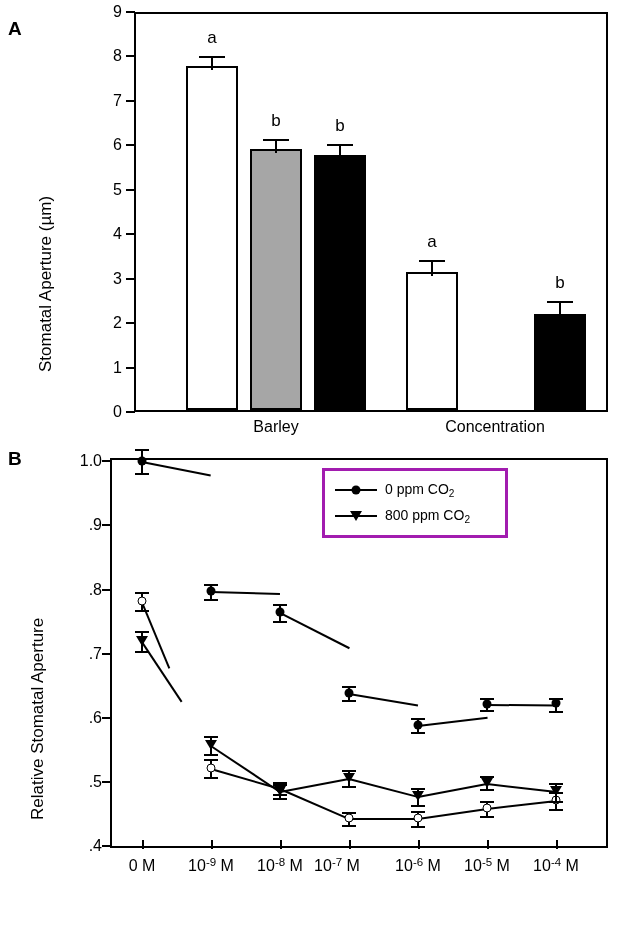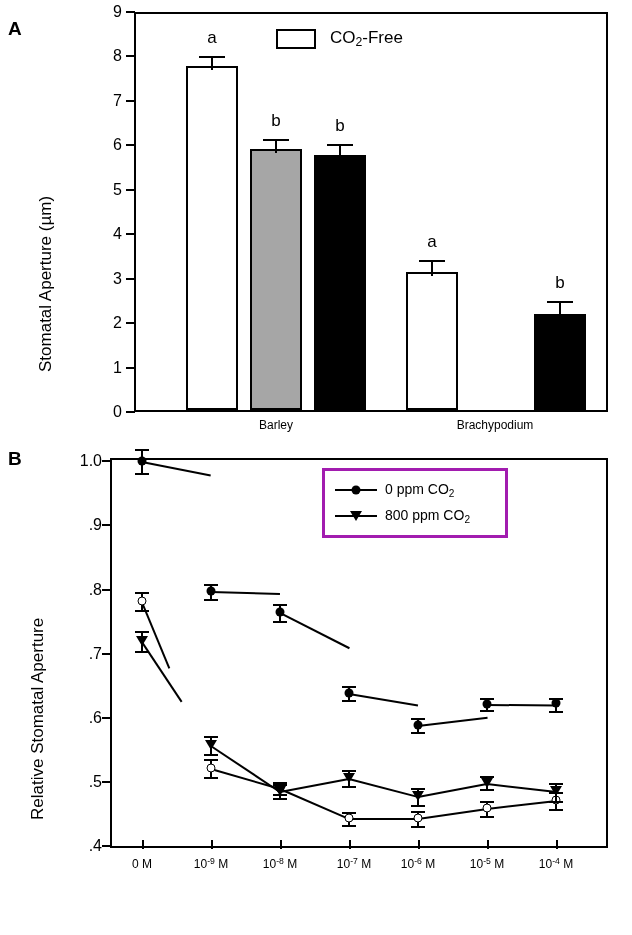--- a/index.html
+++ b/index.html
@@ -64,21 +64,21 @@
     height: 2px;
     background: #000;
   }
   .xtick-mark {
     position: absolute;
     width: 2px;
     background: #000;
   }
   .xtick-label {
     position: absolute;
-    font-size: 12px;
+    font-size: 16px;
     text-align: right;
     white-space: nowrap;
     transform: translateX(-50%);
   }
   .axis-title {
     position: absolute;
     font-size: 17px;
     white-space: nowrap;
   }
   .axis-title.vertical {
@@ -248,27 +248,23 @@
   <div class="errbar-v" style="left:431px; top:260px; height:16px;"></div>
   <div class="errbar-cap" style="left:419px; top:260px; width:26px;"></div>
   <div class="sig-letter" style="left:432px; top:232px;">a</div>
 
   <div class="bar black" style="left:534px; top:314px; width:52px; height:96px;"></div>
   <div class="errbar-v" style="left:559px; top:301px; height:17px;"></div>
   <div class="errbar-cap" style="left:547px; top:301px; width:26px;"></div>
   <div class="sig-letter" style="left:560px; top:273px;">b</div>
 
   <div class="xtick-label" style="left:276px; top:418px;">Barley</div>
-  <div class="xtick-label" style="left:495px; top:418px;">Brachypodium</div>
+  <div class="xtick-label" style="left:495px; top:418px;">Concentration</div>
 
   <div id="a-legend">
-    <div class="legend-row">
-      <div class="legend-swatch white"></div>
-      <div class="legend-text"><span>CO</span><sub>2</sub><span>-Free</span></div>
-    </div>
   </div>
 </div>
 
 <div id="panel-b">
   <div class="panel-letter" id="panel-b-letter" style="top:8px;">B</div>
 
   <div class="axis-title vertical" style="left:28px; top:380px;">Relative Stomatal Aperture</div>
 
   <div class="plot-frame" id="b-plot"></div>
 
@@ -292,21 +288,21 @@
   <div class="xtick-mark" style="left:211px; top:400px; height:9px;"></div>
   <div class="xtick-mark" style="left:280px; top:400px; height:9px;"></div>
   <div class="xtick-mark" style="left:349px; top:400px; height:9px;"></div>
   <div class="xtick-mark" style="left:418px; top:400px; height:9px;"></div>
   <div class="xtick-mark" style="left:487px; top:400px; height:9px;"></div>
   <div class="xtick-mark" style="left:556px; top:400px; height:9px;"></div>
 
   <div class="xtick-label" style="left:142px; top:416px;"><span>0 M</span><sup></sup><span></span></div>
   <div class="xtick-label" style="left:211px; top:416px;"><span>10</span><sup>-9</sup><span> M</span></div>
   <div class="xtick-label" style="left:280px; top:416px;"><span>10</span><sup>-8</sup><span> M</span></div>
-  <div class="xtick-label" style="left:354px; top:416px;"><span>10</span><sup>-7</sup><span> M</span></div>
+  <div class="xtick-label" style="left:337px; top:416px;"><span>10</span><sup>-7</sup><span> M</span></div>
   <div class="xtick-label" style="left:418px; top:416px;"><span>10</span><sup>-6</sup><span> M</span></div>
   <div class="xtick-label" style="left:487px; top:416px;"><span>10</span><sup>-5</sup><span> M</span></div>
   <div class="xtick-label" style="left:556px; top:416px;"><span>10</span><sup>-4</sup><span> M</span></div>
 
 
   <div class="data-line" style="left:142px; top:21px;  width:70.3px; transform:rotate(11.1deg);"></div>
   <div class="data-line" style="left:211px; top:151px; width:69.3px; transform:rotate(1.70deg);"></div>
   <div class="data-line" style="left:280px; top:172px; width:77.5px; transform:rotate(26.9deg);"></div>
   <div class="data-line" style="left:349px; top:253px; width:70.1px; transform:rotate(9.55deg);"></div>
   <div class="data-line" style="left:418px; top:285px; width:69.6px; transform:rotate(-6.81deg);"></div>

